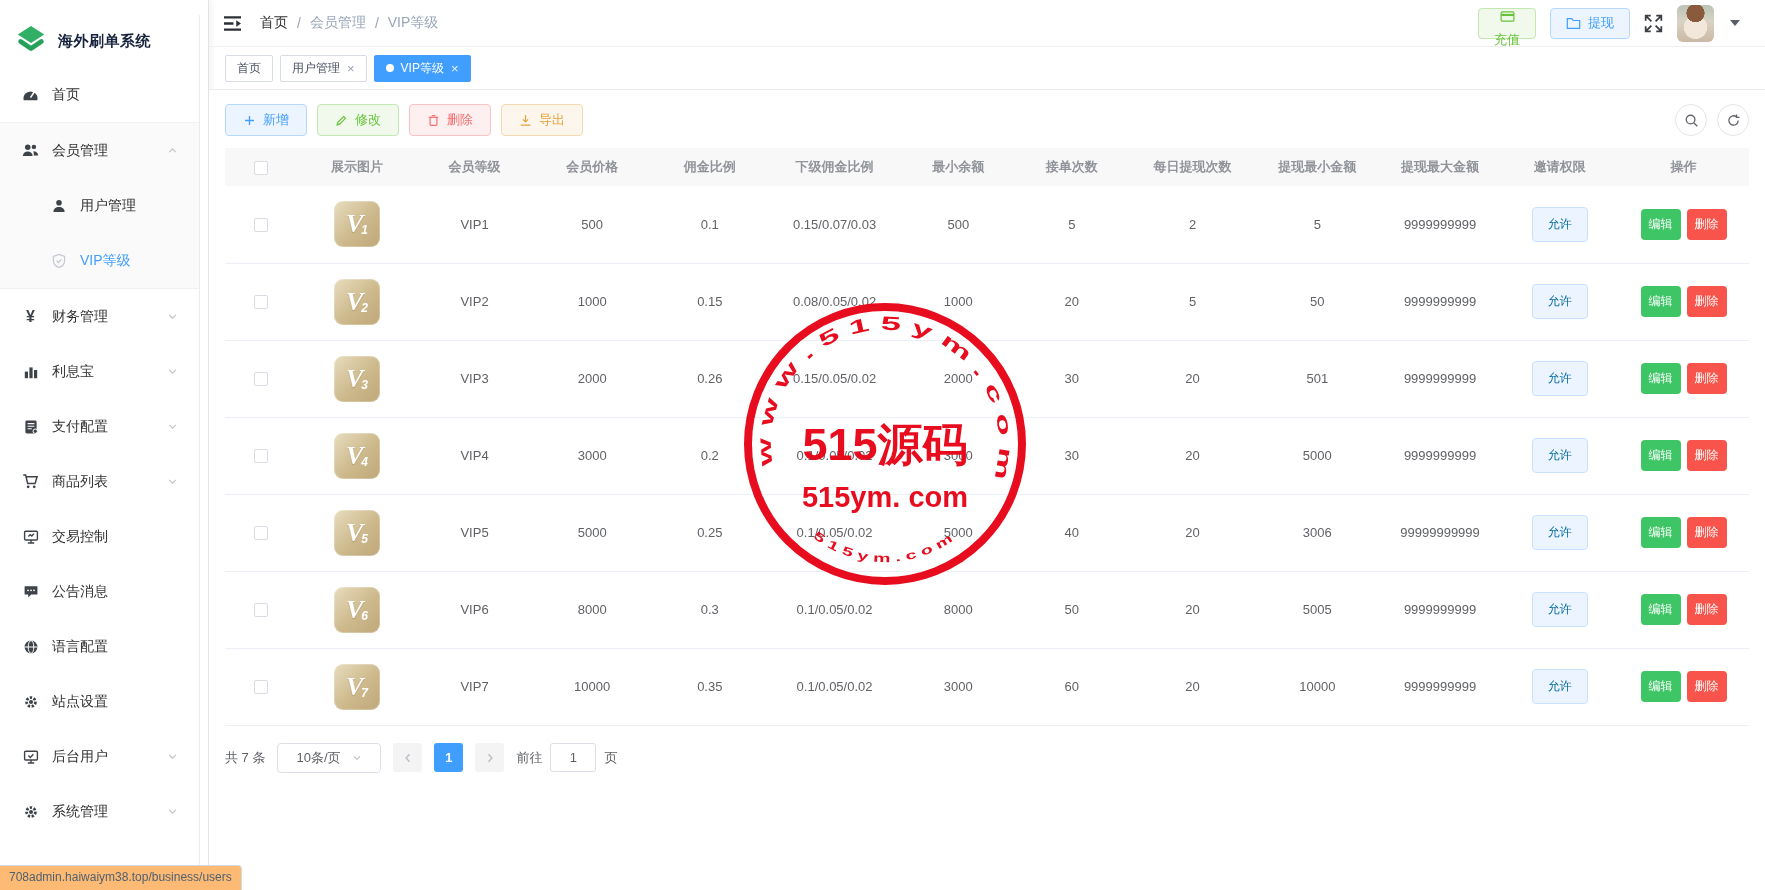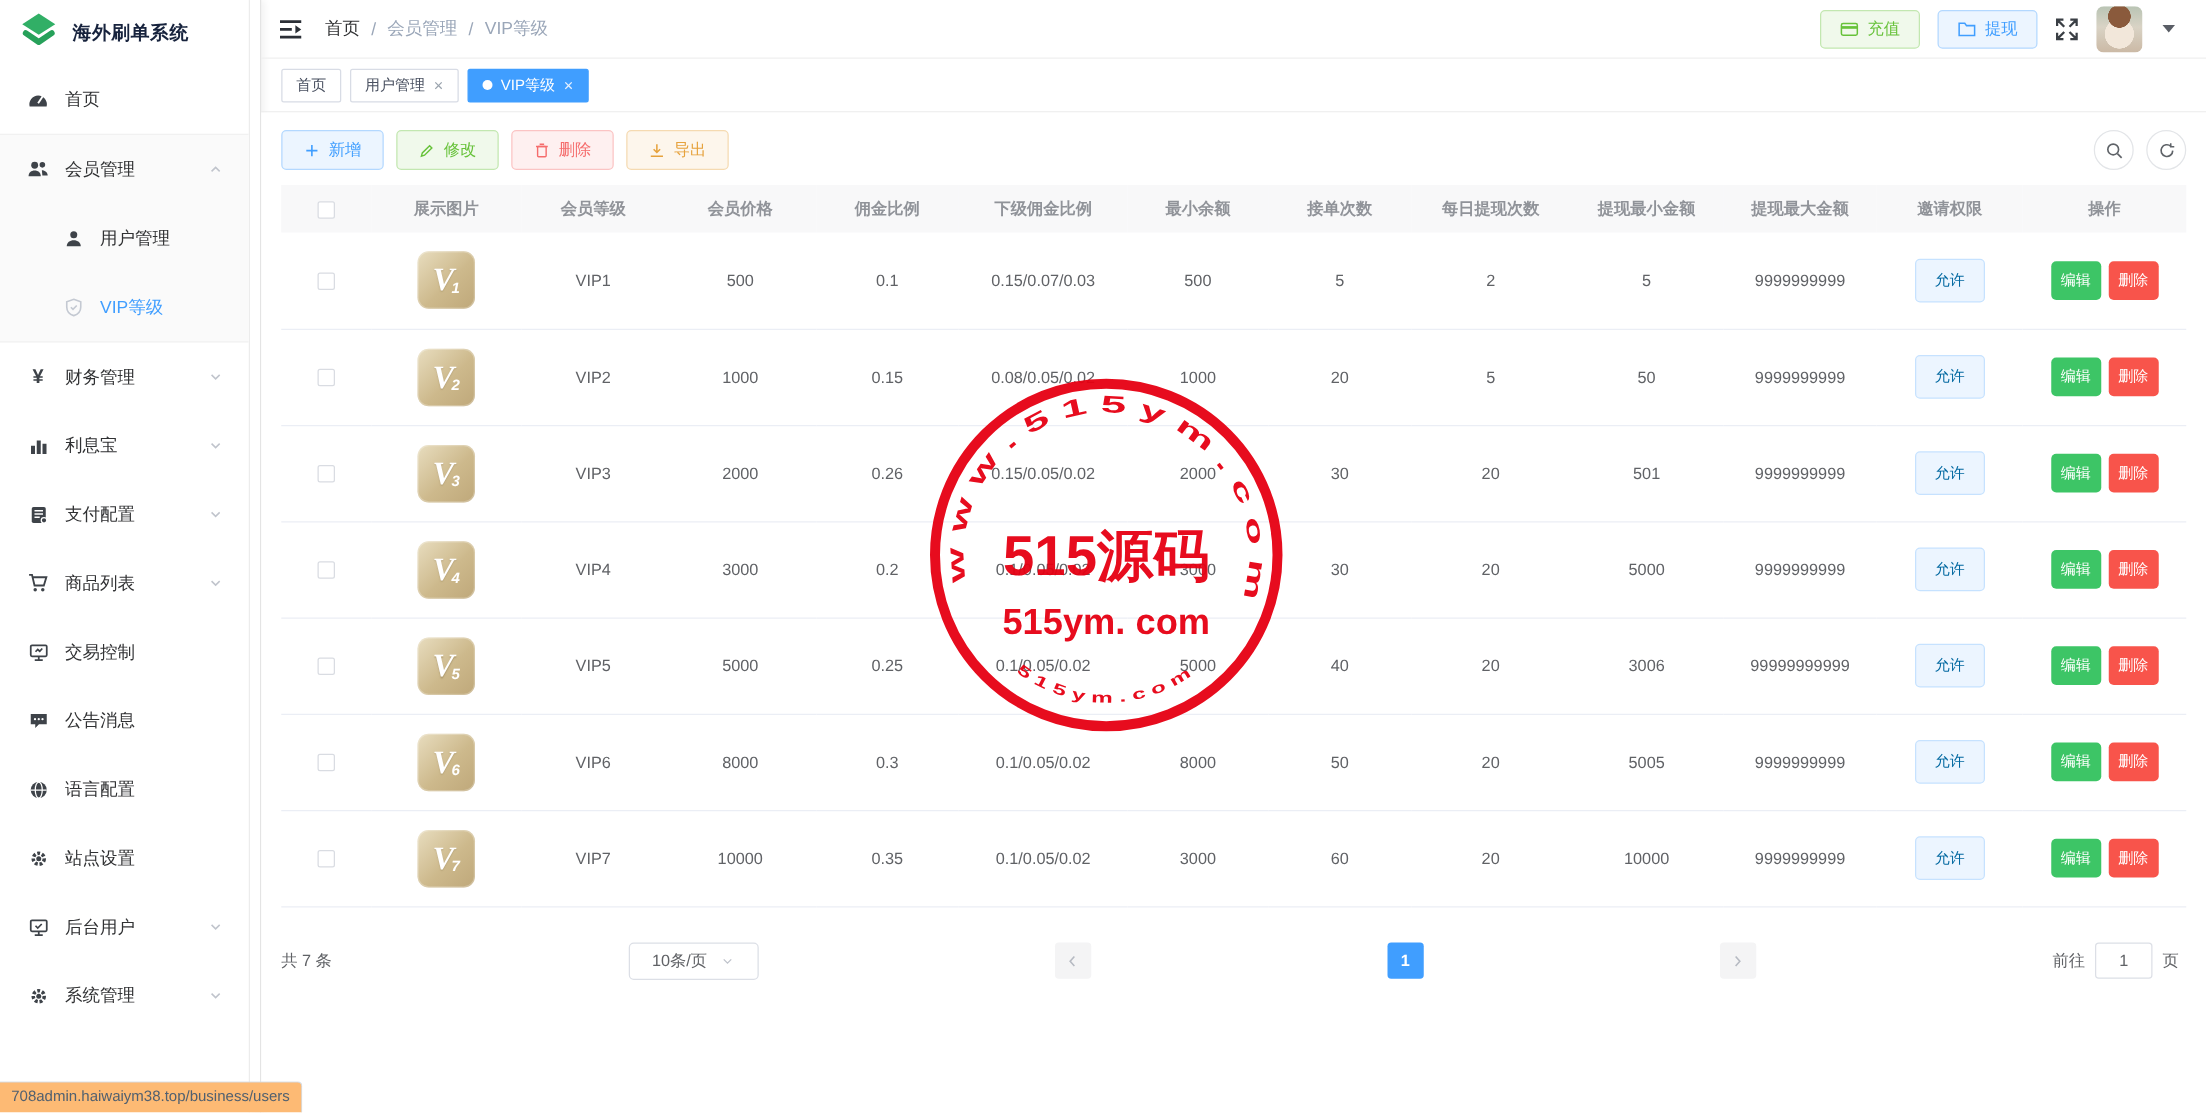--- a/index.html
+++ b/index.html
@@ -1,21 +1,21 @@
 <!DOCTYPE html>
 <html><head>
 <meta charset="utf-8">
 <style>
   * { box-sizing: border-box; margin: 0; padding: 0; }
   html,body { width:1765px; height:890px; overflow:hidden; }
   body { font-family:"Liberation Sans","DejaVu Sans",sans-serif; background:#fff; position:relative; color:#303133; }
   .app { display:flex; width:1765px; height:890px; }
 
   
-  .sidebar { width:200px; flex:none; background:#fff; border-right:1px solid #ededed; overflow:hidden; }
+  .sidebar { width:200px; flex:none; background:#fff; border-right:1px solid #ededed; overflow:hidden;margin-top:15px; }
   .gutter { width:9px; flex:none; background:#fff; border-right:1px solid #e4e4e4; box-shadow:3px 0 6px rgba(0,0,0,.05); }
   .logo { height:52px; display:flex; align-items:center; gap:10px; padding:0 14px; }
   .logo-title { font-size:15px; font-weight:bold; color:#17233d; letter-spacing:.5px; }
   .menu { display:flex; flex-direction:column; }
   .mi { height:55px; display:flex; align-items:center; gap:13px; padding:0 20px 0 22px; font-size:14px; color:#303133; cursor:pointer; }
   .mi .ico { width:17px; height:17px; flex:none; display:flex; align-items:center; justify-content:center; }
   .mi .arr { margin-left:auto; display:flex; }
   .mi.sub { padding-left:50px; }
   .mi.active .lbl { color:#409eff; }
   .grp { background:#fafafa; border-top:1px solid #f1f1f1; border-bottom:1px solid #f1f1f1; }
@@ -23,21 +23,21 @@
 
   
   .main { flex:1; display:flex; flex-direction:column; min-width:0; }
   .topbar { height:47px; flex:none; display:flex; align-items:center; padding:0 25px 0 14px; border-bottom:1px solid #f0f0f0; }
   .hamb { margin-right:18px; cursor:pointer; display:flex; }
   .crumb { display:flex; align-items:center; gap:9px; font-size:14px; }
   .crumb .c0 { color:#303133; cursor:pointer; }
   .crumb .sep, .crumb .c1 { color:#9aa6b8; }
   .top-actions { margin-left:auto; display:flex; align-items:center; gap:14px; }
   .tbtn { height:31px; padding:0 15px; display:inline-flex; align-items:center; gap:7px; border-radius:4px; font-size:13px; cursor:pointer; border:1px solid; background:#fff; }
-  .tbtn.green { background:#f0f9eb; border-color:#c2e7b0; color:#67c23a; }
+  .tbtn.green { background:#f0f9eb; border-color:#c2e7b0; color:#67c23a;flex-direction:column; }
   .tbtn.blue  { background:#ecf5ff; border-color:#b3d8ff; color:#409eff; }
   .fsicon { cursor:pointer; display:flex; }
   .avatar { width:37px; height:37px; border-radius:6px; cursor:pointer;
     background: radial-gradient(circle at 50% 22%, #8a5a3c 0 26%, transparent 27%),
                 radial-gradient(circle at 50% 60%, #f2e7da 0 40%, transparent 41%),
                 linear-gradient(180deg,#b9c4b4 0%, #d9d3c5 45%, #cbb9a5 100%); }
   .caret { width:0; height:0; border-left:5px solid transparent; border-right:5px solid transparent; border-top:6px solid #5a5e66; margin-left:2px; cursor:pointer; }
 
   .tabsbar { height:43px; flex:none; display:flex; align-items:center; gap:7px; padding:0 16px; border-bottom:1px solid #ececec; }
   .tab { height:27px; padding:0 11px; display:inline-flex; align-items:center; gap:7px; border:1px solid #d8dce5; background:#fff; color:#495060; font-size:12px; cursor:pointer; border-radius:2px; }
@@ -61,21 +61,21 @@
   td { height:77px; text-align:center; font-size:13px; color:#606266; border-bottom:1px solid #ebeef5; }
   .cb { display:inline-block; width:14px; height:14px; border:1px solid #d9dce2; border-radius:2px; background:#fff; cursor:pointer; vertical-align:middle; }
   .vipbadge { width:46px; height:46px; margin:0 auto; border-radius:9px; background:linear-gradient(135deg,#e8ddbf 0%,#cdb98c 55%,#bfa87a 100%); color:#fff; display:flex; align-items:center; justify-content:center; box-shadow:inset 0 0 0 1px rgba(255,255,255,.25); }
   .bv { font-size:26px; font-weight:bold; font-style:italic; font-family:"Liberation Serif","DejaVu Serif",serif; text-shadow:0 1px 1px rgba(120,100,60,.35); }
   .bn { font-size:12px; font-weight:bold; font-style:italic; margin:12px 0 0 -2px; }
   .allow-btn { padding:8px 15px; font-size:12px; color:#0369a1; background:#ecf5ff; border:1px solid #c6e2ff; border-radius:4px; cursor:pointer; }
   .op { padding:7px 8px; font-size:12px; color:#fff; border:none; border-radius:4px; cursor:pointer; }
   .op.edit { background:#3dc566; margin-right:6px; }
   .op.delete { background:#f8544b; }
 
-  .pager { display:flex; align-items:center; justify-content:space-between; gap:12px; margin-top:28px; font-size:13px; color:#606266; padding-right:6px; }
+  .pager { display:flex; align-items:center; justify-content:flex-start; gap:12px; margin-top:17px; font-size:13px; color:#606266; padding-right:6px; }
   .psize { width:104px; height:30px; border:1px solid #dcdfe6; border-radius:4px; display:flex; align-items:center; justify-content:center; gap:10px; color:#606266; cursor:pointer; background:#fff; }
   .pbtn { width:29px; height:29px; border-radius:3px; background:#f4f4f5; display:flex; align-items:center; justify-content:center; cursor:pointer; border:none; }
   .pcur { width:29px; height:29px; border-radius:3px; background:#409eff; color:#fff; font-weight:bold; display:flex; align-items:center; justify-content:center; cursor:pointer; border:none; font-size:13px; }
   .goto { display:flex; align-items:center; gap:8px; }
   .goto input { width:46px; height:29px; border:1px solid #dcdfe6; border-radius:3px; text-align:center; font-size:13px; color:#606266; outline:none; }
 
   
   .stamp { position:absolute; left:735px; top:294px; width:300px; height:300px; z-index:30; pointer-events:none; opacity:.95; }
   .stamp text { font-family:"Liberation Sans","DejaVu Sans",sans-serif; }
 

